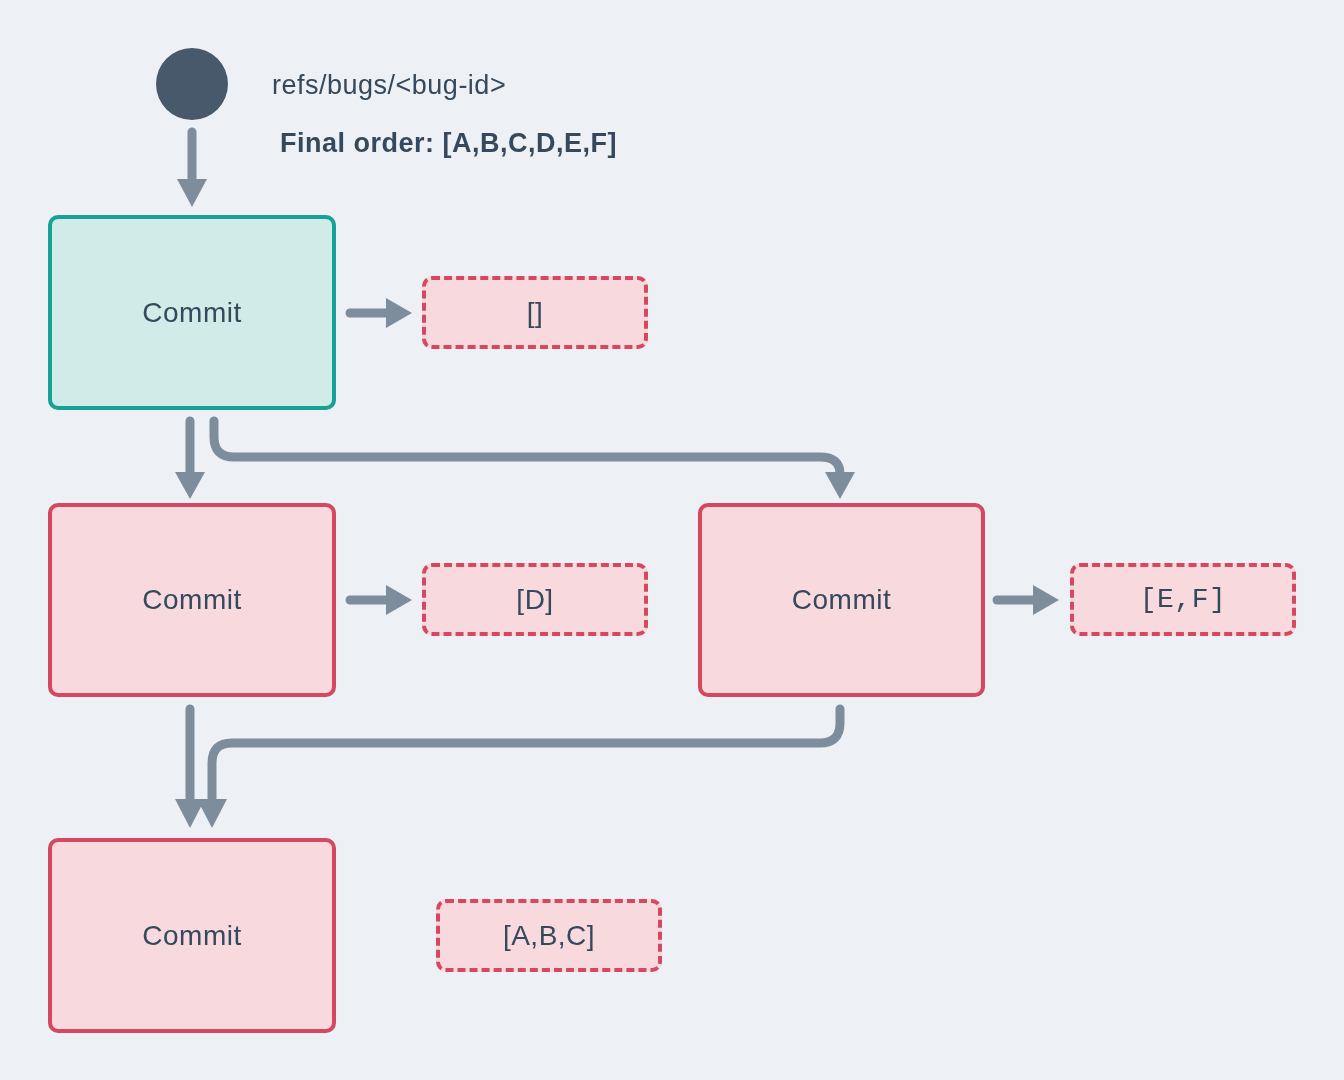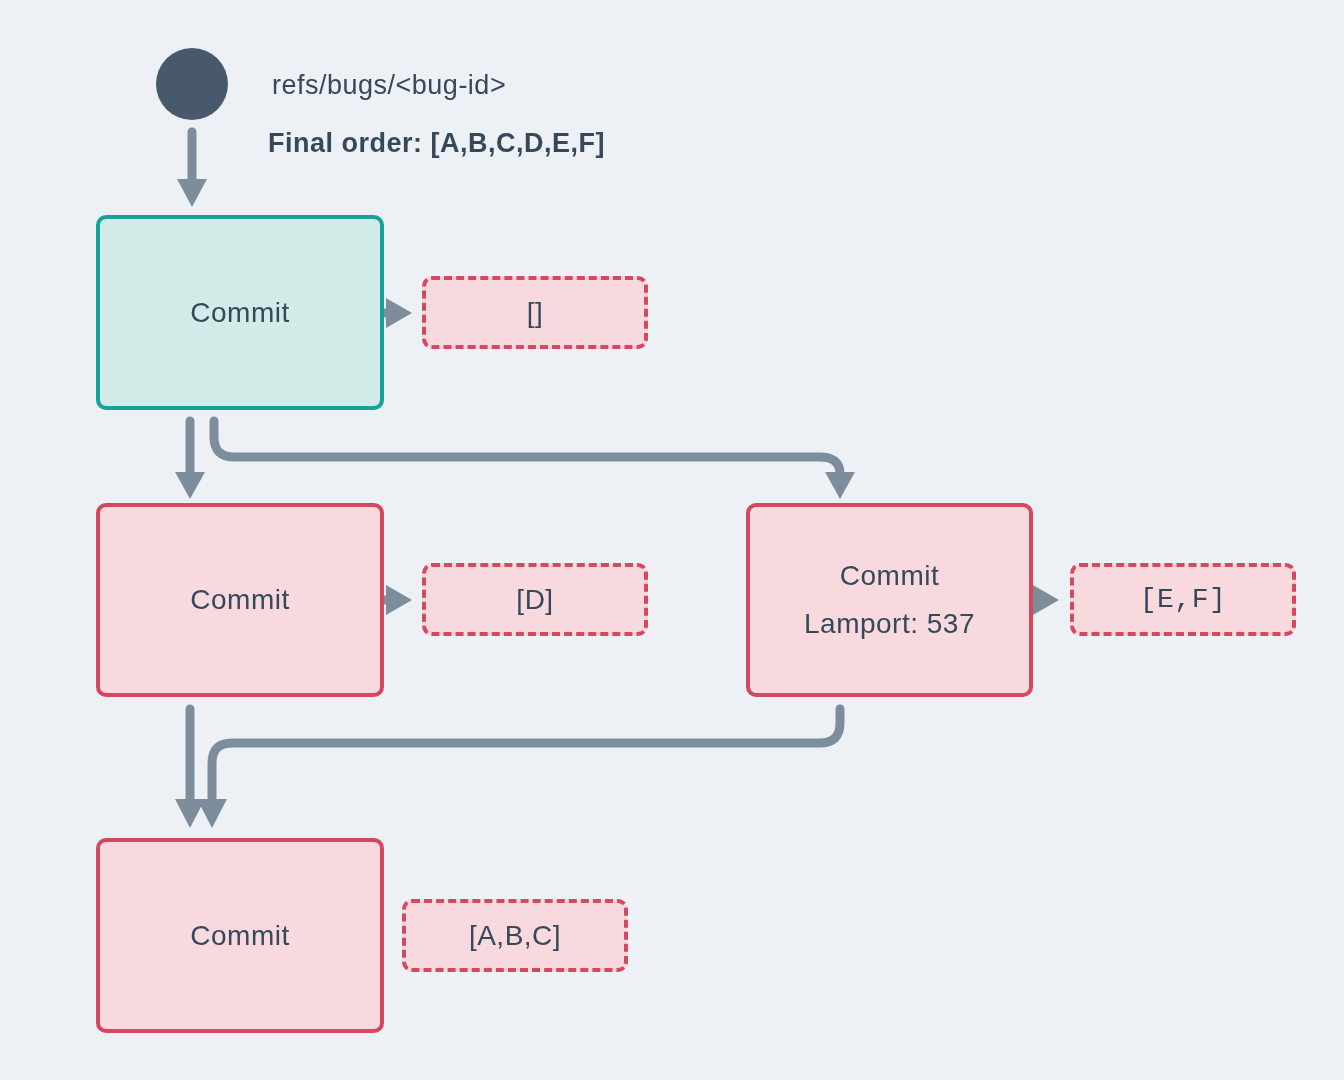--- a/index.html
+++ b/index.html
@@ -50,38 +50,37 @@
   }
   .ref-label {
     position: absolute;
     left: 272px; top: 70px;
     font-size: 27px;
     letter-spacing: 0.5px;
     white-space: nowrap;
   }
   .final-order-label {
     position: absolute;
-    left: 268px; top: 128px;
+    left: 280px; top: 128px;
     font-size: 27px;
     font-weight: bold;
     letter-spacing: 0.5px;
     white-space: nowrap;
   }
   .commit-box {
     position: absolute;
     width: 288px;
     border-radius: 10px;
     display: flex;
     flex-direction: column;
     justify-content: center;
     text-align: center;
     font-size: 28px;
     line-height: 48px;
     letter-spacing: 0.5px;
-    margin-left: 48px;
   }
   .commit-teal {
     background: var(--teal-fill);
     border: 4px solid var(--teal-border);
   }
   .commit-pink {
     background: var(--pink-fill);
     border: 4px solid var(--pink-border);
   }
   .payload-box {
@@ -97,21 +96,21 @@
     font-size: 28px;
     letter-spacing: 0.5px;
   }
   .pos-commit-864 { left: 48px; top: 215px; height: 195px; }
   .pos-commit-246 { left: 48px; top: 503px; height: 194px; }
   .pos-commit-537 { left: 698px; top: 503px; height: 194px; width: 287px; }
   .pos-commit-127 { left: 48px; top: 838px; height: 195px; }
   .pos-payload-864 { left: 422px; top: 276px; }
   .pos-payload-246 { left: 422px; top: 563px; }
   .pos-payload-537 { left: 1070px; top: 563px; font-family: Liberation Mono, monospace; }
-  .pos-payload-127 { left: 402px; top: 899px; }
+  .pos-payload-127 { left: 436px; top: 899px; }
 </style>
 </head>
 <body>
 
 <div class="canvas">
 
   <svg class="arrow-layer" viewBox="0 0 1344 1080" xmlns="http://www.w3.org/2000/svg">
 
     <g>
       <path class="arrow-line" d="M192,132 V180"></path>
@@ -167,21 +166,20 @@
 
   <div class="commit-box commit-pink pos-commit-246">
     <div>Commit</div>
   </div>
   <div class="payload-box pos-payload-246">
     <span>[D]</span>
   </div>
 
   <div class="commit-box commit-pink pos-commit-537">
     <div>Commit</div>
-    <div>Lamport: 537</div>
   </div>
   <div class="payload-box pos-payload-537">
     <span>[E,F]</span>
   </div>
 
   <div class="commit-box commit-pink pos-commit-127">
     <div>Commit</div>
   </div>
   <div class="payload-box pos-payload-127">
     <span>[A,B,C]</span>

